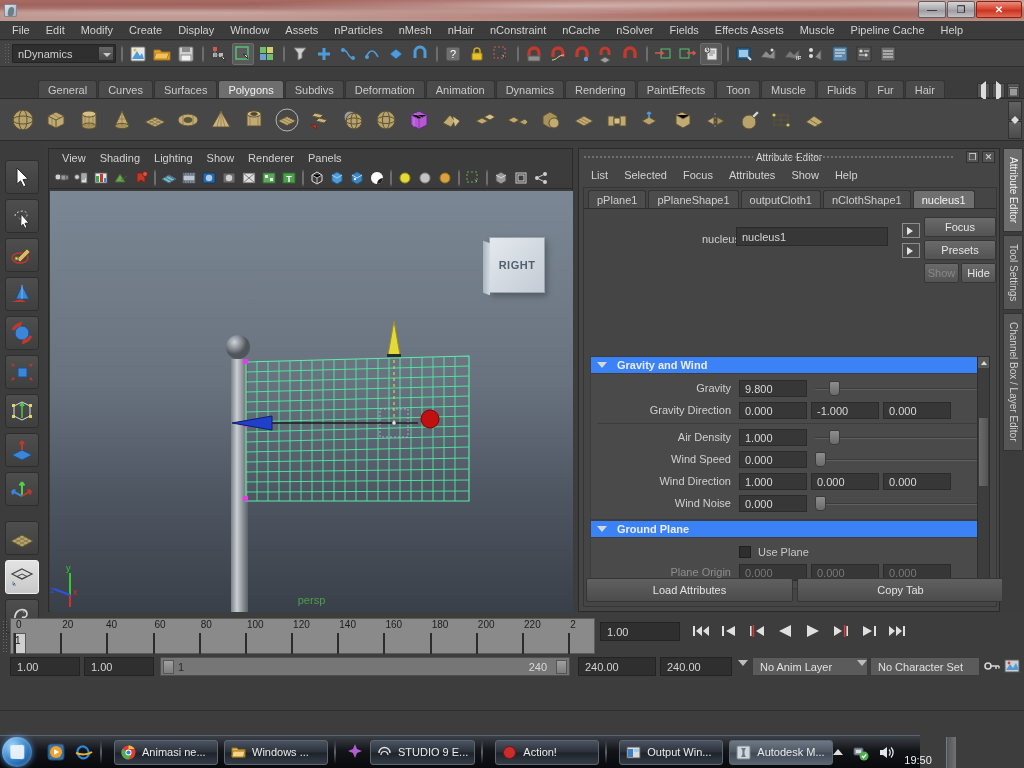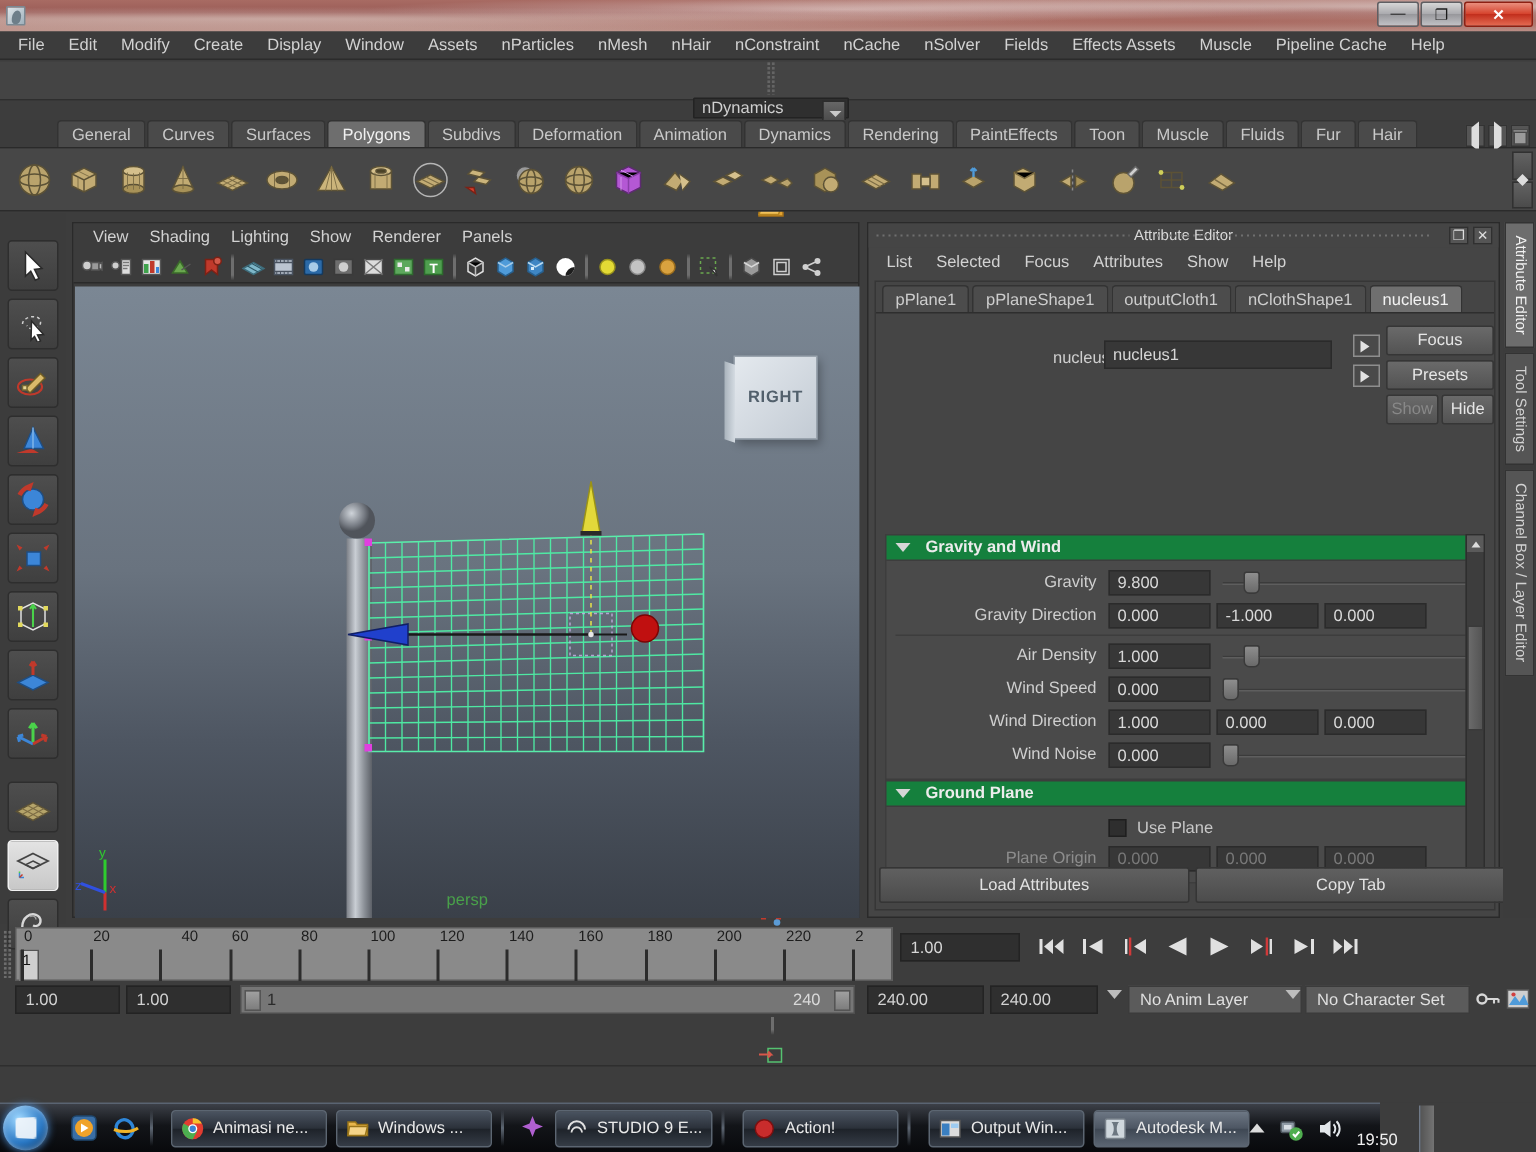--- a/index.html
+++ b/index.html
@@ -63,21 +63,21 @@
     display:flex; align-items:center; padding-left:4px;
   }
   .menu-item{
     padding:2px 8px; font-size:11px; color:#d2d2d2; white-space:nowrap; cursor:default;
   }
 
   
   .statusbar{
     position:absolute; left:0; top:41px; width:1024px; height:26px;
     background:#444; border-bottom:1px solid #2e2e2e;
-    display:flex; align-items:center; gap:2px; padding-left:4px;flex-direction:column;
+    display:flex; align-items:center; gap:2px; padding-left:4px;
   }
   .gripper{
     width:6px; height:22px;
     background-image:
       radial-gradient(circle, #6d6d6d 1px, transparent 1px);
     background-size:3px 3px; opacity:.8; flex:0 0 auto;
   }
   .combo{
     width:104px; height:19px; background:#2f2f2f; border:1px solid #232323;
     display:flex; align-items:center; position:relative; border-radius:1px;
@@ -233,21 +233,21 @@
     position:absolute; width:72px; height:20px; border-radius:2px;
     background:linear-gradient(to bottom,#6a6a6a,#535353);
     border:1px solid #363636; color:#e6e6e6; font-size:11px;
     display:flex; align-items:center; justify-content:center;
   }
   .ae-rbtn.small{ width:35px; }
   .ae-rbtn.disabled{ color:#888; }
 
   .attr-scroll{ position:absolute; left:6px; top:168px; width:400px; height:240px; overflow:hidden; }
   .sec-head{
-    height:18px; background:#15803d; border:1px solid #3d3d3d;
+    height:18px; background:#3b82f6; border:1px solid #3d3d3d;
     display:flex; align-items:center; padding-left:6px; margin-bottom:0;
     font-size:11px; font-weight:bold; color:#ececec;
   }
   .sec-head .tri{ width:0; height:0; border-left:5px solid transparent; border-right:5px solid transparent;
                   border-top:6px solid #d6d6d6; margin-right:10px; }
   .sec-body{ background:#4a4a4a; border:1px solid #3d3d3d; border-top:none; padding:4px 0; }
   .attr-row{ display:flex; align-items:center; height:20px; margin-bottom:2px; }
   .attr-row .lbl{ width:148px; text-align:right; padding-right:8px; font-size:11px; color:#cfcfcf; }
   .attr-row .lbl.dim{ color:#8d8d8d; }
   .fld{ height:17px; background:#373737; border:1px solid #2b2b2b; color:#d8d8d8;
@@ -1319,21 +1319,21 @@
 
   <div class="tl-grip"></div>
   <div class="timeslider" id="timeslider">
     <div class="current-frame"></div>
     <div class="cf-num">1</div>
   <div class="tick major" style="left: 3px;"></div>
       <div class="tlabel" style="left: 5px;">0</div>
       <div class="tick major" style="left: 49.1847px;"></div>
       <div class="tlabel" style="left: 51.1847px;">20</div>
       <div class="tick major" style="left: 95.3695px;"></div>
-      <div class="tlabel" style="left: 110px;">40</div>
+      <div class="tlabel" style="left: 95px;">40</div>
       <div class="tick major" style="left: 141.554px;"></div>
       <div class="tlabel" style="left: 143.554px;">60</div>
       <div class="tick major" style="left: 187.739px;"></div>
       <div class="tlabel" style="left: 189.739px;">80</div>
       <div class="tick major" style="left: 233.924px;"></div>
       <div class="tlabel" style="left: 235.924px;">100</div>
       <div class="tick major" style="left: 280.108px;"></div>
       <div class="tlabel" style="left: 282.108px;">120</div>
       <div class="tick major" style="left: 326.293px;"></div>
       <div class="tlabel" style="left: 328.293px;">140</div>

